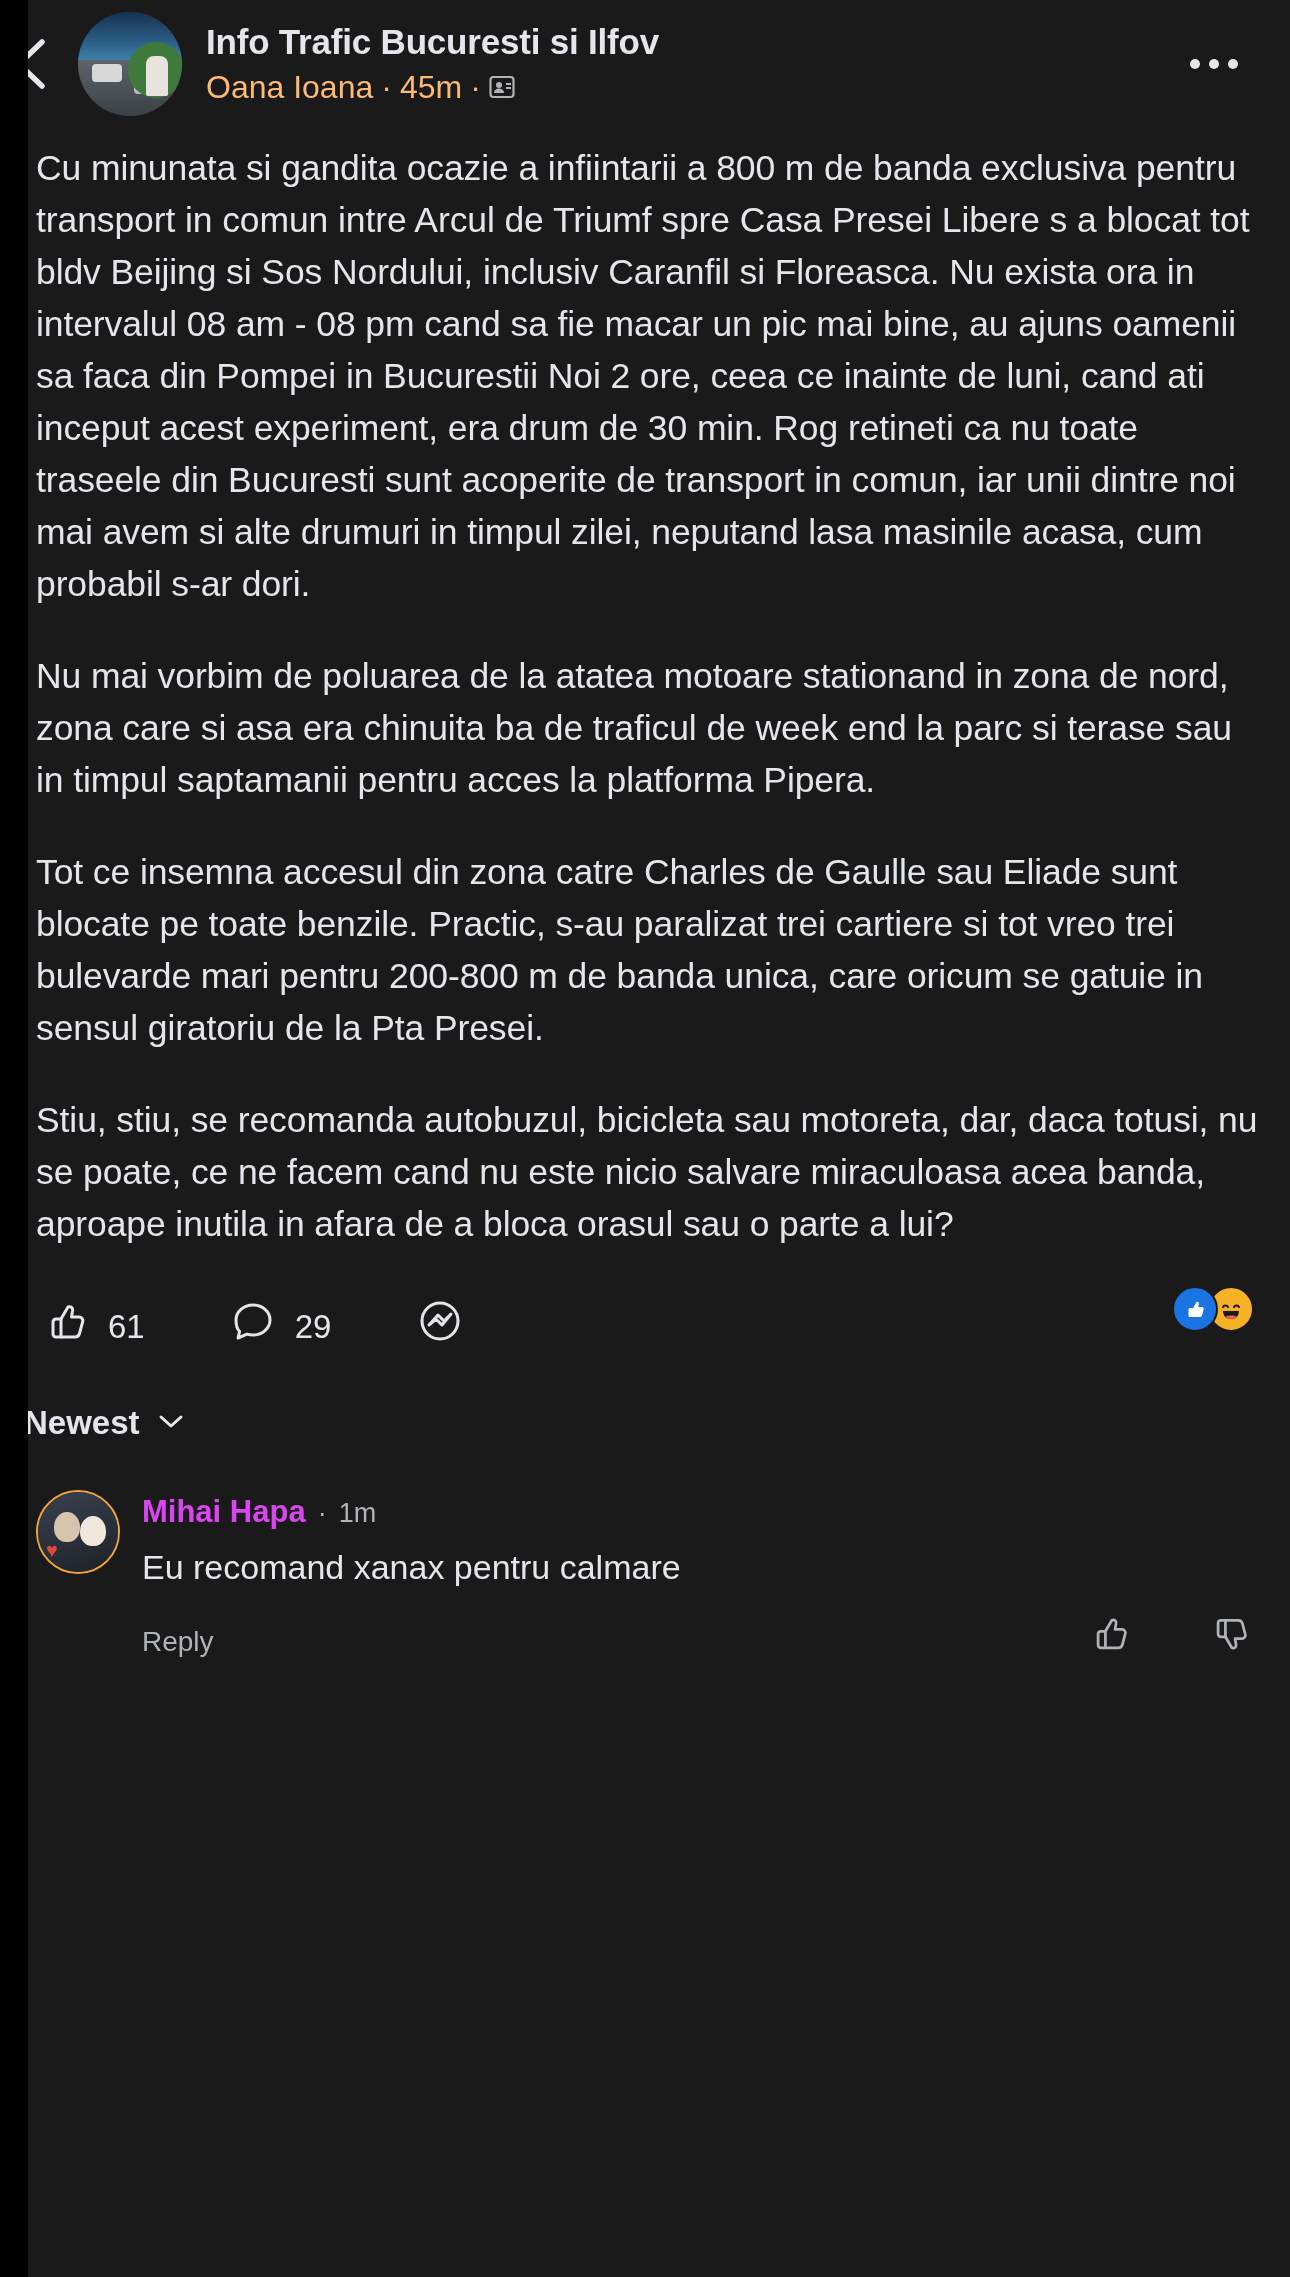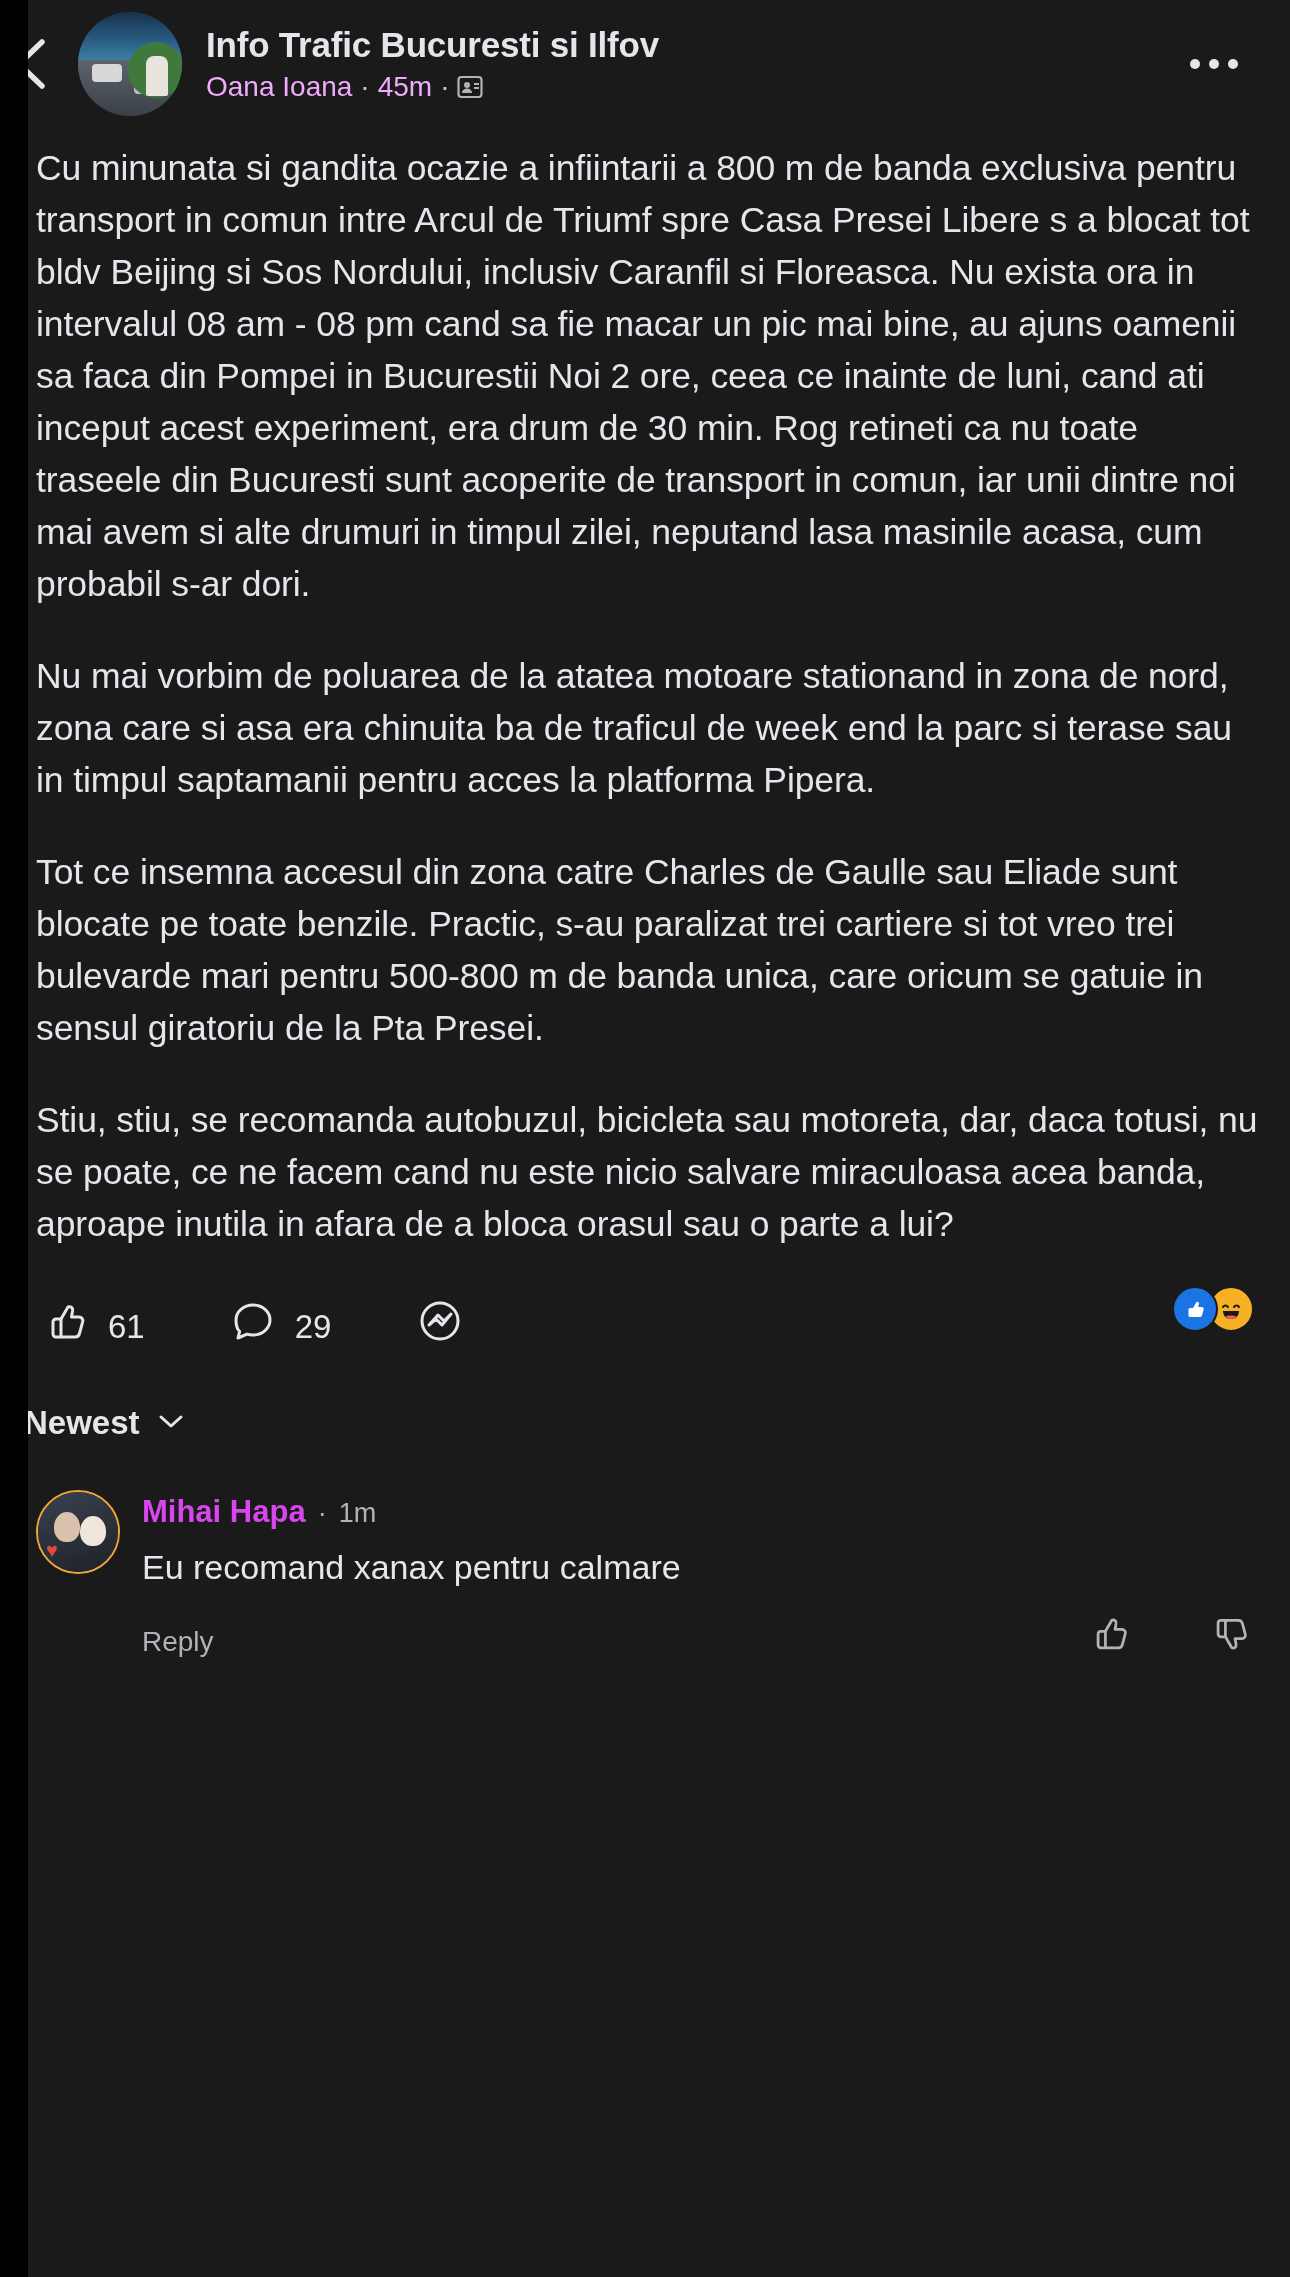--- a/index.html
+++ b/index.html
@@ -99,22 +99,22 @@
     line-height: 1.15;
     white-space: nowrap;
   }
   .meta-row {
     display: flex;
     align-items: center;
     margin-top: 6px;
     gap: 8px;
   }
   .meta-text {
-    color: #f0abfc;
-    font-size: 28px;
+    color: #fdba74;
+    font-size: 32px;
     white-space: nowrap;
   }
   .audience-icon {
     display: inline-flex;
     align-items: center;
     justify-content: center;
     width: 26px;
     height: 24px;
   }
   .menu-dots {
@@ -324,21 +324,21 @@
     <div class="menu-dots">
       <i></i>
       <i></i>
       <i></i>
     </div>
   </div>
 
   <div class="post-body">
     <p>Cu minunata si gandita ocazie a infiintarii a 800 m de banda exclusiva  pentru transport in comun intre Arcul de Triumf spre Casa Presei Libere s a blocat tot bldv Beijing si Sos Nordului, inclusiv Caranfil si Floreasca. Nu exista ora in intervalul 08 am - 08 pm cand sa fie macar un pic mai bine, au ajuns oamenii sa faca din Pompei in Bucurestii Noi 2 ore, ceea ce inainte de luni, cand ati inceput acest experiment, era drum de 30 min. Rog retineti ca nu toate traseele din Bucuresti sunt acoperite de transport in comun, iar unii dintre noi mai avem si alte drumuri in timpul zilei, neputand lasa masinile acasa, cum probabil s-ar dori.</p>
     <p>Nu mai vorbim de poluarea de la atatea motoare stationand in zona de nord, zona care si asa era chinuita ba de traficul de week end la parc si terase sau in timpul saptamanii pentru acces la platforma Pipera.</p>
-    <p>Tot ce insemna accesul din zona catre Charles de Gaulle sau Eliade sunt blocate pe toate benzile. Practic, s-au paralizat trei cartiere si tot vreo trei bulevarde mari pentru 500-800 m de banda unica, care oricum se gatuie in sensul giratoriu de la Pta Presei.</p>
+    <p>Tot ce insemna accesul din zona catre Charles de Gaulle sau Eliade sunt blocate pe toate benzile. Practic, s-au paralizat trei cartiere si tot vreo trei bulevarde mari pentru 200-800 m de banda unica, care oricum se gatuie in sensul giratoriu de la Pta Presei.</p>
     <p>Stiu, stiu, se recomanda autobuzul, bicicleta sau motoreta, dar, daca totusi, nu se poate, ce ne facem cand nu este nicio salvare miraculoasa acea banda, aproape inutila in afara de a bloca orasul sau o parte a lui?</p>
   </div>
 
   <div class="action-bar">
 
     <div class="act">
       <span class="icon-btn">
         <svg width="48" height="48" viewBox="0 0 48 48">
           <path d="M14 21h5v18h-5a3 3 0 0 1-3-3V24a3 3 0 0 1 3-3z" fill="none" stroke="#e4e6eb" stroke-width="3" stroke-linejoin="round"></path>
           <path d="M19 21l7-12c2.5-1 5 .5 4.6 3.5L29.5 19h7.5c2.6 0 4.4 2.3 3.7 4.7l-3.2 11.8c-.5 2-2.3 3.5-4.4 3.5H19" fill="none" stroke="#e4e6eb" stroke-width="3" stroke-linejoin="round"></path>

